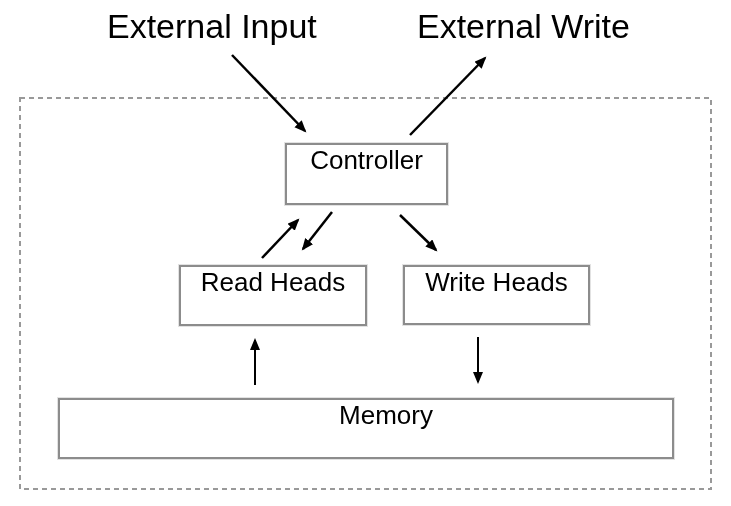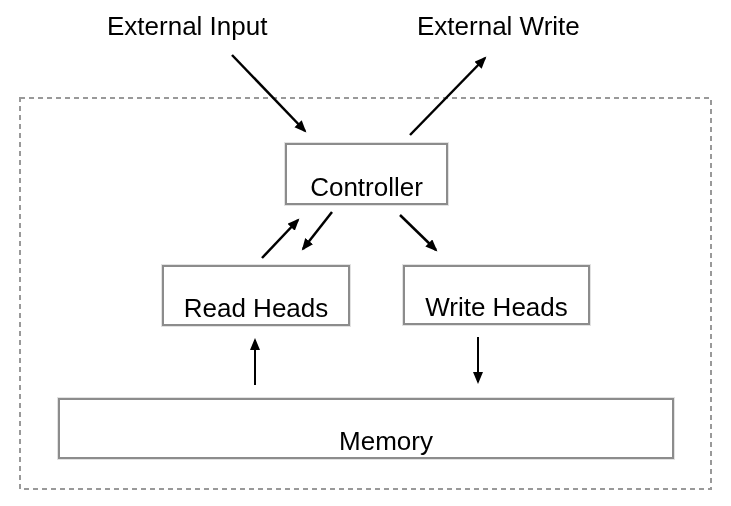--- a/index.html
+++ b/index.html
@@ -12,49 +12,49 @@
     width: 731px;
     height: 506px;
     background: #ffffff;
     font-family: "Liberation Sans", sans-serif;
     color: #000000;
     overflow: hidden;
   }
   .top-label {
     position: absolute;
     top: 11px;
-    font-size: 26px;
+    font-size: 34px;
     line-height: 30px;
     color: #000000;
     white-space: nowrap;
   }
   #external-input-label  { left: 107px; }
   #external-output-label { left: 417px; }
   .arrow-layer {
     position: absolute;
     left: 0;
     top: 0;
     width: 731px;
     height: 506px;
   }
   .node {
     position: absolute;
     box-sizing: border-box;
     background: #ffffff;
     border: 2px solid #8c8c8c;
     box-shadow: 0 0 0 1px #e2e2e2;
     display: flex;
-    align-items: flex-end;
+    align-items: flex-start;
     justify-content: center;
     font-size: 26px;
     color: #000000;
     white-space: nowrap;
   }
   #controller-node  { left: 285px; top: 143px; width: 163px; height: 62px; }
-  #read-heads-node  { left: 162px; top: 265px; width: 188px; height: 61px; }
+  #read-heads-node  { left: 179px; top: 265px; width: 188px; height: 61px; }
   #write-heads-node { left: 403px; top: 265px; width: 187px; height: 60px; }
   #memory-node      { left:  58px; top: 398px; width: 616px; height: 61px; padding-left: 40px; }
 </style>
 </head>
 <body>
 
 <div class="canvas">
 
   <div id="external-input-label" class="top-label">External Input</div>
 

